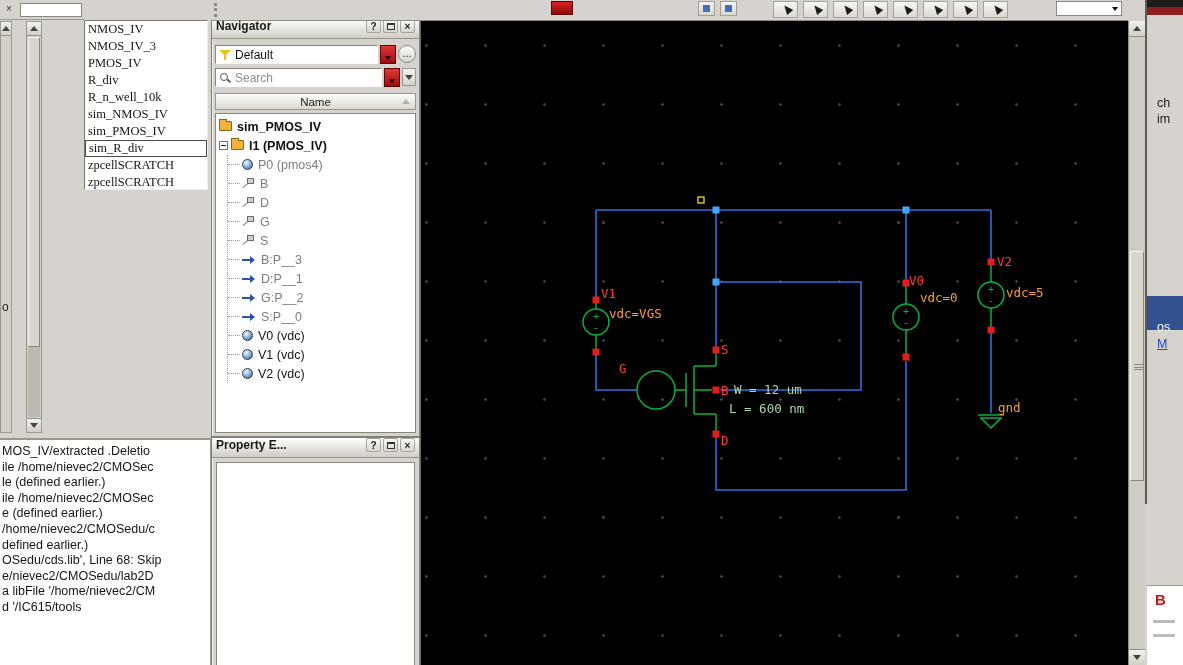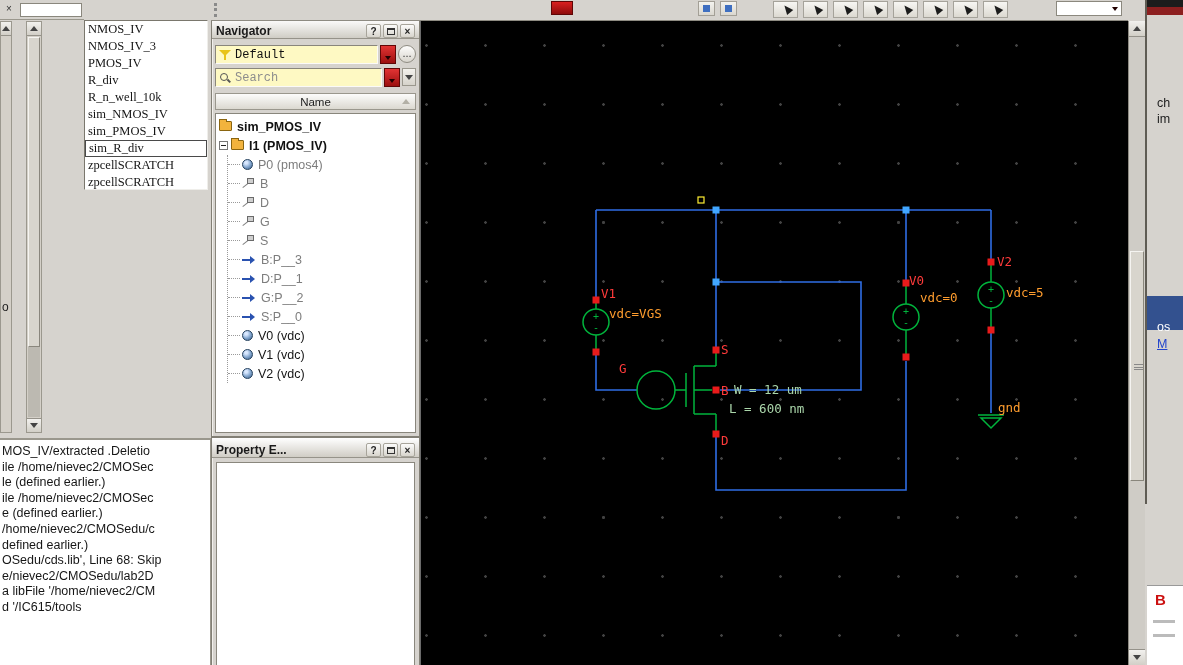--- a/index.html
+++ b/index.html
@@ -44,34 +44,34 @@
   .cl-item.selected { border:1px solid #4a4a4a; line-height:14px; }
 
   #o-frag { left:2px; top:300px; font-size:12px; color:#222; }
 
   
   #log-panel { left:0; top:438px; width:211px; height:227px; background:#fff; border-top:2px solid #9a978d; border-right:1px solid #9a978d; padding:4px 0 0 2px; overflow:hidden; }
   .log-line { font-size:12.5px; line-height:15.6px; color:#161616; white-space:nowrap; }
 
   
   .dock { background:#d6d3ce; border:1px solid #82robots7f75; border:1px solid #827f75; box-shadow:inset 1px 1px 0 #f2f0ec; }
-  .dock-title { height:20px; display:flex; align-items:flex-end; padding:0 4px; background:linear-gradient(#ffffff,#d0cdc5); border-bottom:1px solid #96938a; }
+  .dock-title { height:20px; display:flex; align-items:flex-start; padding:0 4px; background:linear-gradient(#ffffff,#d0cdc5); border-bottom:1px solid #96938a; }
   .dock-title .ttl { font-size:12px; font-weight:bold; color:#1a1a1a; white-space:nowrap; }
   .dock-title .spacer { flex:1; }
   .tbtn { width:15px; height:14px; margin-left:2px; display:flex; align-items:center; justify-content:center; font-size:10px; font-weight:bold; color:#222; background:linear-gradient(#fbfbfa,#d8d5cd); border:1px solid #a7a49a; border-radius:2px; }
   .float-glyph { width:8px; height:7px; border:1px solid #333; border-top-width:2px; }
 
   #navigator { left:211px; top:18px; width:209px; height:419px; position:absolute; }
   #property  { left:211px; top:437px; width:209px; height:234px; position:absolute; }
   #property .body { position:absolute; left:4px; right:4px; top:24px; bottom:4px; background:#fff; border:1px solid #8a877d; }
 
   .row { position:absolute; left:3px; right:3px; height:19px; display:flex; gap:2px; }
   #filter-row { top:26px; }
   #search-row { top:49px; }
-  .combo { flex:1; height:19px; background:#fef9c3; border:1px solid; border-color:#89867c #fbfaf8 #fbfaf8 #89867c; display:flex; align-items:center; padding:0 3px; gap:4px; font-size:12px; color:#111; overflow:hidden;font-family:Liberation Mono, monospace; }
+  .combo { flex:1; height:19px; background:#ffffff; border:1px solid; border-color:#89867c #fbfaf8 #fbfaf8 #89867c; display:flex; align-items:center; padding:0 3px; gap:4px; font-size:12px; color:#111; overflow:hidden; }
   .combo .ph { color:#8d8d8d; }
   .red-drop { width:16px; height:19px; background:linear-gradient(#e23434,#9c0f0f); border:1px solid #600707; display:flex; align-items:flex-end; justify-content:center; padding-bottom:3px; }
   .browse-btn { width:18px; height:18px; border-radius:50%; background:linear-gradient(#fdfdfc,#d8d5cd); border:1px solid #8f8c82; font-size:11px; line-height:14px; text-align:center; color:#333; }
   .small-drop { width:14px; height:18px; background:linear-gradient(#f3f1ec,#d6d3cb); border:1px solid #9a978d; display:flex; align-items:center; justify-content:center; }
 
   .funnel { width:12px; height:12px; position:relative; flex:none; }
   .funnel::before { content:""; position:absolute; left:0; top:1px; border-left:6px solid transparent; border-right:6px solid transparent; border-top:6px solid #e8c41a; }
   .funnel::after { content:""; position:absolute; left:5px; top:6px; width:2px; height:5px; background:#e8c41a; }
   .magnifier { width:12px; height:12px; position:relative; flex:none; }
   .magnifier::before { content:""; position:absolute; left:1px; top:1px; width:6px; height:6px; border:1.5px solid #555; border-radius:50%; }

